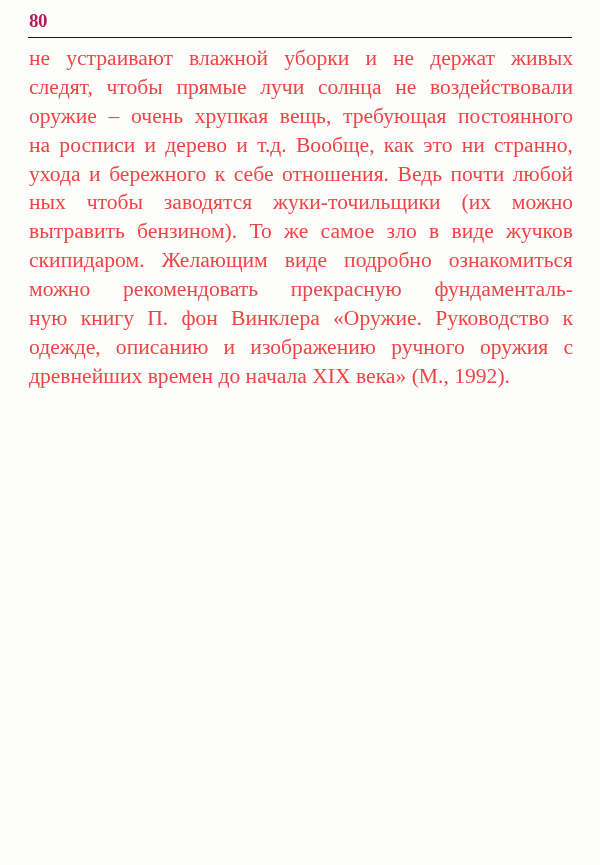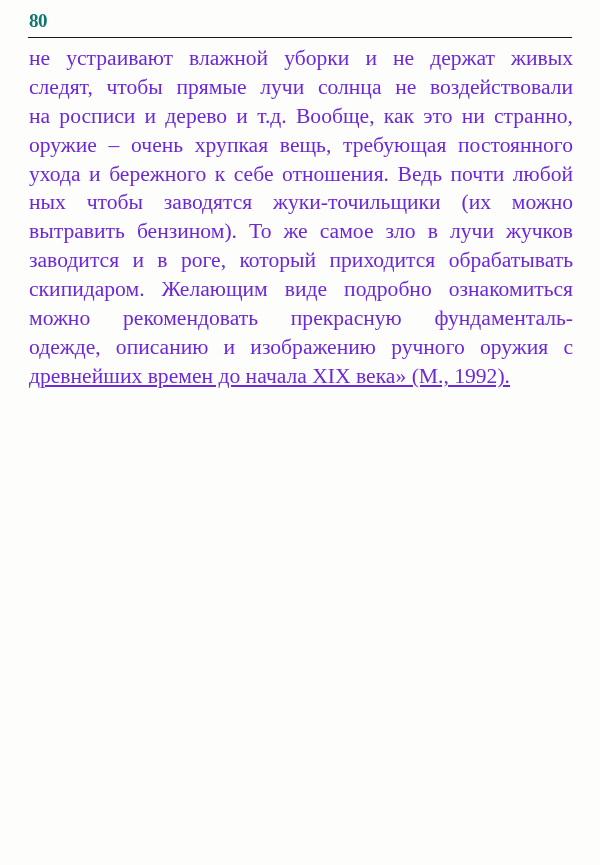--- a/index.html
+++ b/index.html
@@ -29,60 +29,59 @@
       height: 31px;
       border-bottom: 1.5px solid #1a1a1a;
     }
     .page-number {
       position: absolute;
       left: 1px;
       top: 4px;
       font-family: "Liberation Serif", serif;
       font-weight: bold;
       font-size: 19px;
-      color: #0f766e;
+      color: #be185d;
       letter-spacing: -0.5px;
     }
     .body-text {
       position: absolute;
       left: 29px;
       top: 44px;
       width: 544px;
       font-family: "Liberation Serif", serif;
       font-size: 21.6px;
       line-height: 28.9px;
-      color: #6d28d9;
+      color: #ef4444;
     }
     .line {
       display: block;
       white-space: nowrap;
       text-align: justify;
       text-align-last: justify;
       height: 28.9px;
     }
     .line.last {
       text-align: left;
       text-align-last: left;
-      text-decoration: underline;
     }
   </style>
 </head>
 <body>
 
 <div class="page">
   <div class="header">
     <span class="page-number">80</span>
   </div>
   <div class="body-text">
     <span class="line">не устраивают влажной уборки и не держат живых</span>
     <span class="line">следят, чтобы прямые лучи солнца не воздействовали</span>
+    <span class="line">оружие – очень хрупкая вещь, требующая постоянного</span>
     <span class="line">на росписи и дерево и т.д. Вообще, как это ни странно,</span>
-    <span class="line">оружие – очень хрупкая вещь, требующая постоянного</span>
     <span class="line">ухода и бережного к себе отношения. Ведь почти любой</span>
     <span class="line">ных чтобы заводятся жуки-точильщики (их можно</span>
-    <span class="line">вытравить бензином). То же самое зло в лучи жучков</span>
-    <span class="line">заводится и в роге, который приходится обрабатывать</span>
+    <span class="line">вытравить бензином). То же самое зло в виде жучков</span>
     <span class="line">скипидаром. Желающим виде подробно ознакомиться</span>
     <span class="line">можно рекомендовать прекрасную фундаменталь-</span>
+    <span class="line">ную книгу П. фон Винклера «Оружие. Руководство к</span>
     <span class="line">одежде, описанию и изображению ручного оружия с</span>
     <span class="line last">древнейших времен до начала XIX века» (М., 1992).</span>
   </div>
 </div>
 
 </body></html>

